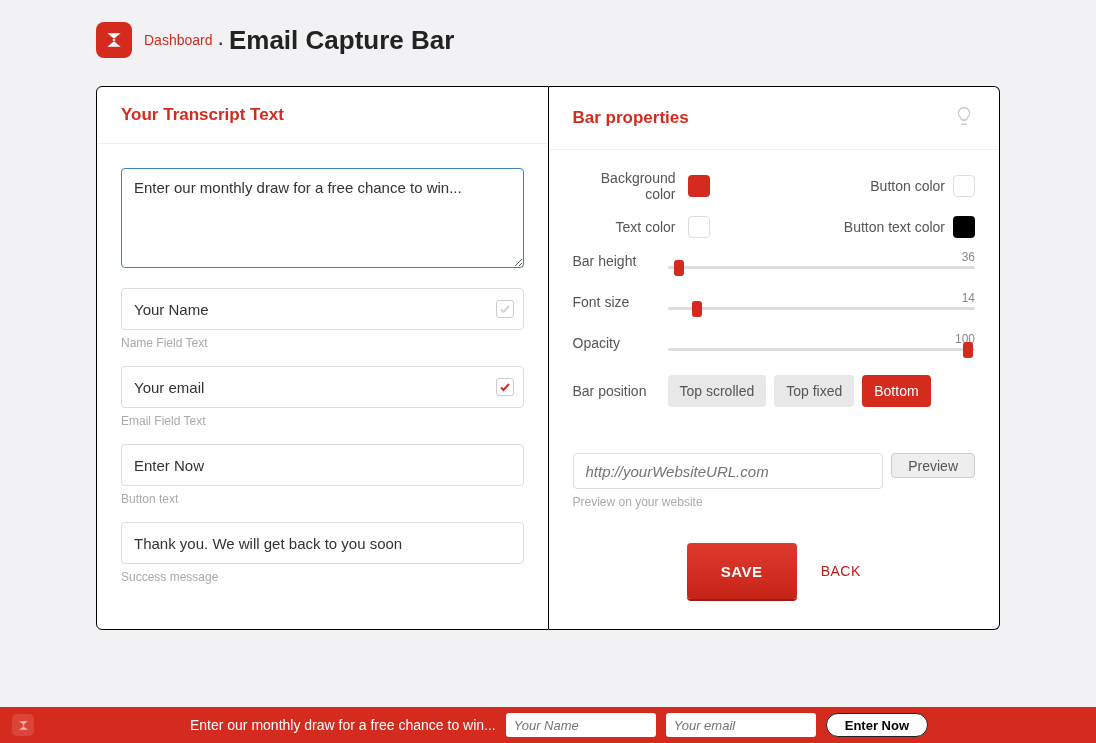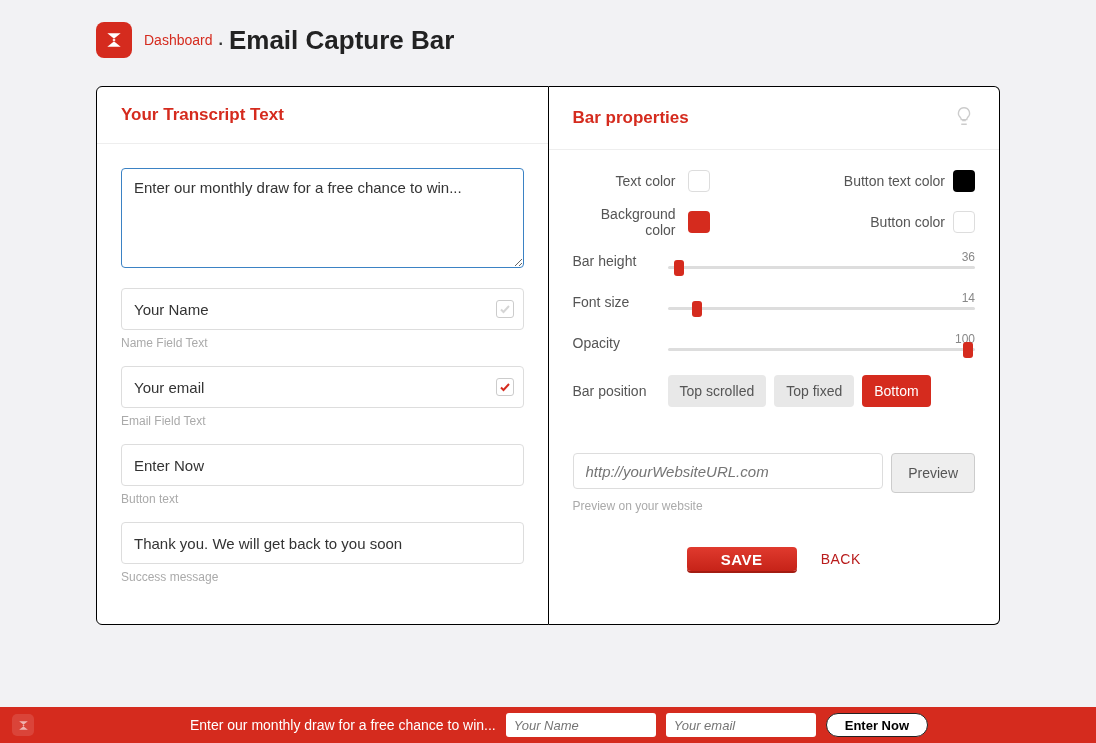--- a/index.html
+++ b/index.html
@@ -37,24 +37,24 @@
 .slider-value { position: absolute; top: -2px; right: 0; color: #888; font-size: 12px; }
 .slider-track { height: 3px; background: #ddd; border-radius: 2px; position: relative; }
 .slider-thumb { position: absolute; top: -6px; width: 10px; height: 16px; background: #d52b1e; border-radius: 3px; cursor: pointer; }
 .pos-row { display: flex; align-items: center; margin-top: 16px; }
 .pos-label { width: 95px; color: #555; font-size: 14px; }
 .pos-btns { display: flex; gap: 8px; border-radius: 14px; }
 .pos-btn { padding: 8px 12px; border: none; border-radius: 4px; background: #e8e8e8; color: #555; font-size: 14px; cursor: pointer; }
 .pos-btn.active { background: #d52b1e; color: #fff; }
 .preview-row { display: flex; gap: 8px; margin-top: 46px; }
 .preview-input { flex: 1; height: 36px; border: 1px solid #ddd; border-radius: 4px; padding: 0 12px; font-size: 15px; font-style: italic; color: #ef4444; }
-.preview-btn { padding: 0 16px; height: 40px; border: 1px solid #ccc; background: #eee; border-radius: 4px; color: #555; font-size: 14px; cursor: pointer; }
+.preview-btn { padding: 0 16px; height: 25px; border: 1px solid #ccc; background: #eee; border-radius: 4px; color: #555; font-size: 14px; cursor: pointer; }
 .preview-caption { color: #aaa; font-size: 12px; margin-top: 6px; }
 .action-row { display: flex; align-items: center; gap: 24px; margin-top: 34px; justify-content: center; }
-.save-btn { background: linear-gradient(#e03a2e,#c62318); color: #fff; border: none; border-radius: 4px; width: 110px; height: 24px; font-size: 15px; font-weight: 700; cursor: pointer; box-shadow: 0 2px 0 #a31c12; letter-spacing: 0.5px; }
+.save-btn { background: linear-gradient(#e03a2e,#c62318); color: #fff; border: none; border-radius: 4px; width: 110px; height: 56px; font-size: 15px; font-weight: 700; cursor: pointer; box-shadow: 0 2px 0 #a31c12; letter-spacing: 0.5px; }
 .back-link { color: #b91c1c; font-size: 14px; font-weight: 400; text-decoration: none; letter-spacing: 0.5px; }
 .bottom-bar { position: absolute; bottom: 0; left: 0; right: 0; height: 36px; background: #d52b1e; display: flex; align-items: center; padding: 0 12px; }
 .bar-logo { width: 22px; height: 22px; background: rgba(255,255,255,0.12); border-radius: 5px; display:flex; align-items:center; justify-content:center; }
 .bar-content { flex: 1; display: flex; align-items: center; justify-content: center; gap: 10px; }
 .bar-msg { color: #fff; font-size: 14px; }
 .bar-input { height: 24px; width: 150px; border: none; border-radius: 3px; padding: 0 8px; font-size: 13px; font-style: italic; color: #888; }
 .bar-btn { height: 24px; padding: 0 18px; border: 1px solid #222; background: #fff; border-radius: 12px; font-size: 13px; font-weight: 700; color: #000; cursor: pointer; }
 </style>
 </head>
 <body>
@@ -116,30 +116,30 @@
     <div class="panel-header">
       <div class="panel-title">Bar properties</div>
       <span class="hint-icon">
         <svg width="22" height="22" viewBox="0 0 24 24" fill="none" stroke="#ccc" stroke-width="1.5">
             <path d="M9 21h6M10 17h4M12 3a6 6 0 00-4 10.5c.7.8 1 1.3 1 2.5h6c0-1.2.3-1.7 1-2.5A6 6 0 0012 3z"></path>
           </svg>
       </span>
     </div>
     <div class="panel-body">
       <div class="prop-row">
+        <div class="prop-label-col">Background color</div>
+        <div class="swatch" style="background:#d52b1e"></div>
+        <div class="prop-label-col right">Button color</div>
+        <div class="swatch white"></div>
+      </div>
+      <div class="prop-row">
         <div class="prop-label-col">Text color</div>
         <div class="swatch white"></div>
         <div class="prop-label-col right">Button text color</div>
         <div class="swatch" style="background:#000"></div>
-      </div>
-      <div class="prop-row">
-        <div class="prop-label-col">Background color</div>
-        <div class="swatch" style="background:#d52b1e"></div>
-        <div class="prop-label-col right">Button color</div>
-        <div class="swatch white"></div>
       </div>
 
       <div class="slider-row">
         <div class="slider-label">Bar height</div>
         <div class="slider-wrap">
           <span class="slider-value">36</span>
           <div class="slider-track">
               <div class="slider-thumb" style="left:2%"></div>
             </div>
         </div>

